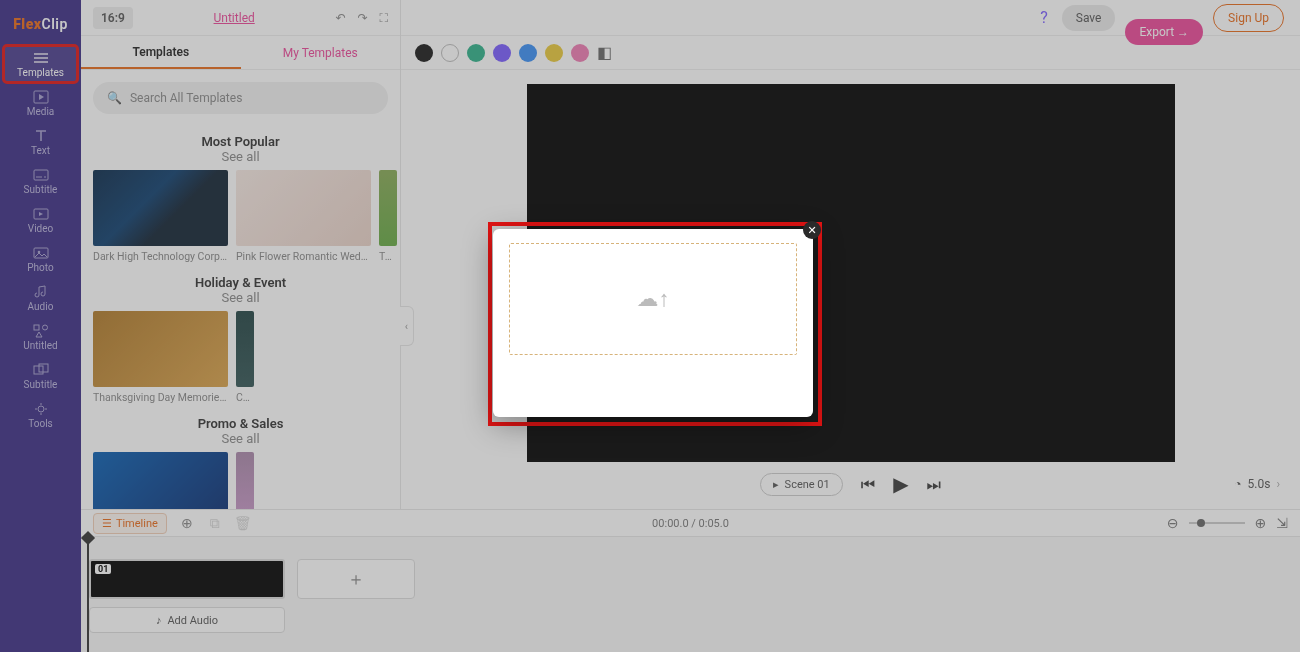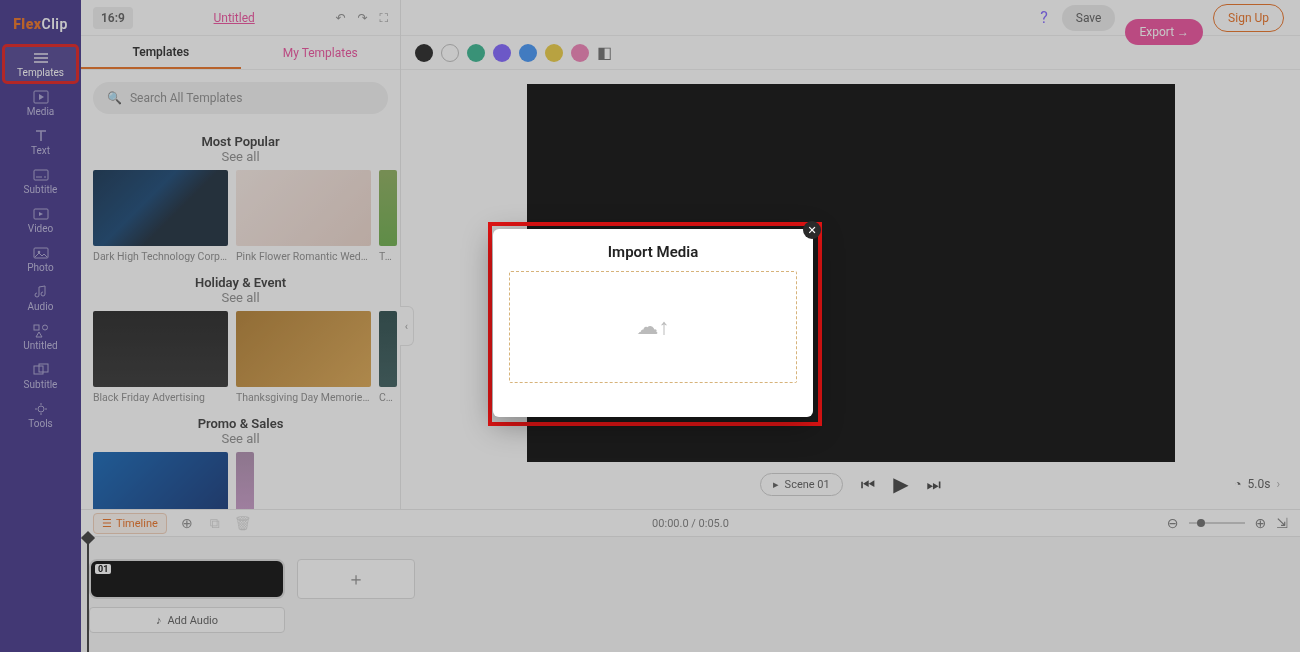--- a/index.html
+++ b/index.html
@@ -64,21 +64,21 @@
 .tl-btn { display:flex; align-items:center; gap:4px; border:1px solid #f0cdb6; color:#e86a1a; padding:3px 8px; border-radius:4px; font-size:11px; background:#fef6f0;}
 .tool-ic { width:16px; height:16px; color:#888; cursor:pointer; display:flex; align-items:center; justify-content:center; font-size:14px;}
 .tool-ic.dis { opacity:.35; }
 .time-readout { position:absolute; left:50%; transform:translateX(-50%); font-size:11px; color:#777;}
 .zoom { margin-left:auto; display:flex; align-items:center; gap:10px; color:#777; font-size:14px;}
 .zline { width:56px; height:2px; background:#ccc; position:relative;}
 .zline::before { content:''; position:absolute; left:8px; top:-3px; width:8px; height:8px; background:#666; border-radius:50%;}
 .timeline { flex:1; position:relative; }
 .playhead { position:absolute; left:6px; top:0; bottom:0; width:2px; background:#333;}
 .playhead::before { content:''; position:absolute; top:-4px; left:-4px; width:10px; height:10px; background:#333; transform:rotate(45deg);}
-.scene-card { position:absolute; left:8px; top:22px; width:196px; height:40px; background:#000; border:2px solid #dcdcdc; border-radius:8px;}
+.scene-card { position:absolute; left:8px; top:22px; width:196px; height:40px; background:#000; border:2px solid #dcdcdc; border-radius:3px;}
 .scene-card .num { position:absolute; left:4px; top:3px; background:#fff; color:#000; font-size:9px; font-weight:700; padding:0 3px; border-radius:2px;}
 .add-scene { position:absolute; left:216px; top:22px; width:118px; height:40px; border:1px solid #dcdcdc; border-radius:4px; display:flex; align-items:center; justify-content:center; color:#888; font-size:18px; background:#fff;}
 .add-audio { position:absolute; left:8px; top:70px; width:196px; height:26px; border:1px solid #dcdcdc; background:#fff; border-radius:4px; display:flex; align-items:center; justify-content:center; gap:6px; font-size:11px; color:#555;}
 
 
 .dim { position:absolute; inset:0; background:rgba(80,80,80,.32); }
 
 
 .modal-hi { position:absolute; left:488px; top:222px; width:334px; height:204px; border:4px solid #e01414;}
 .modal { position:absolute; left:493px; top:229px; width:320px; height:188px; background:#fff; border-radius:6px; box-shadow:0 8px 30px rgba(0,0,0,.35); padding:14px 16px; }
@@ -230,24 +230,20 @@
               <div class="cap">Te...</div>
             </div>
           </div>
         </div>
         <div class="section">
           <div class="sec-head">
             <h4>Holiday &amp; Event</h4>
             <a>See all</a>
           </div>
           <div class="thumbs">
-            <div class="thumb">
-              <div class="img" style="background:linear-gradient(#1a1a1a,#2a2a2a)"></div>
-              <div class="cap">Black Friday Advertising</div>
-            </div>
             <div class="thumb">
               <div class="img" style="background:linear-gradient(135deg,#b07a2a,#d9a24a)"></div>
               <div class="cap">Thanksgiving Day Memories Fa...</div>
             </div>
             <div class="thumb cut">
               <div class="img" style="background:linear-gradient(#244,#355)"></div>
               <div class="cap">Cy...</div>
             </div>
           </div>
         </div>
@@ -325,17 +321,16 @@
       </div>
     <div class="add-scene">＋</div>
     <div class="add-audio">♪ <span>Add Audio</span></div>
   </div>
 </div>
 
 <div class="dim"></div>
 <div class="modal-hi"></div>
 <div class="modal">
   <div class="close">✕</div>
-  <h3>Import Media</h3>
   <div class="drop">
     <div class="cloud">☁↑</div>
   </div>
 </div>
 
 </body></html>

